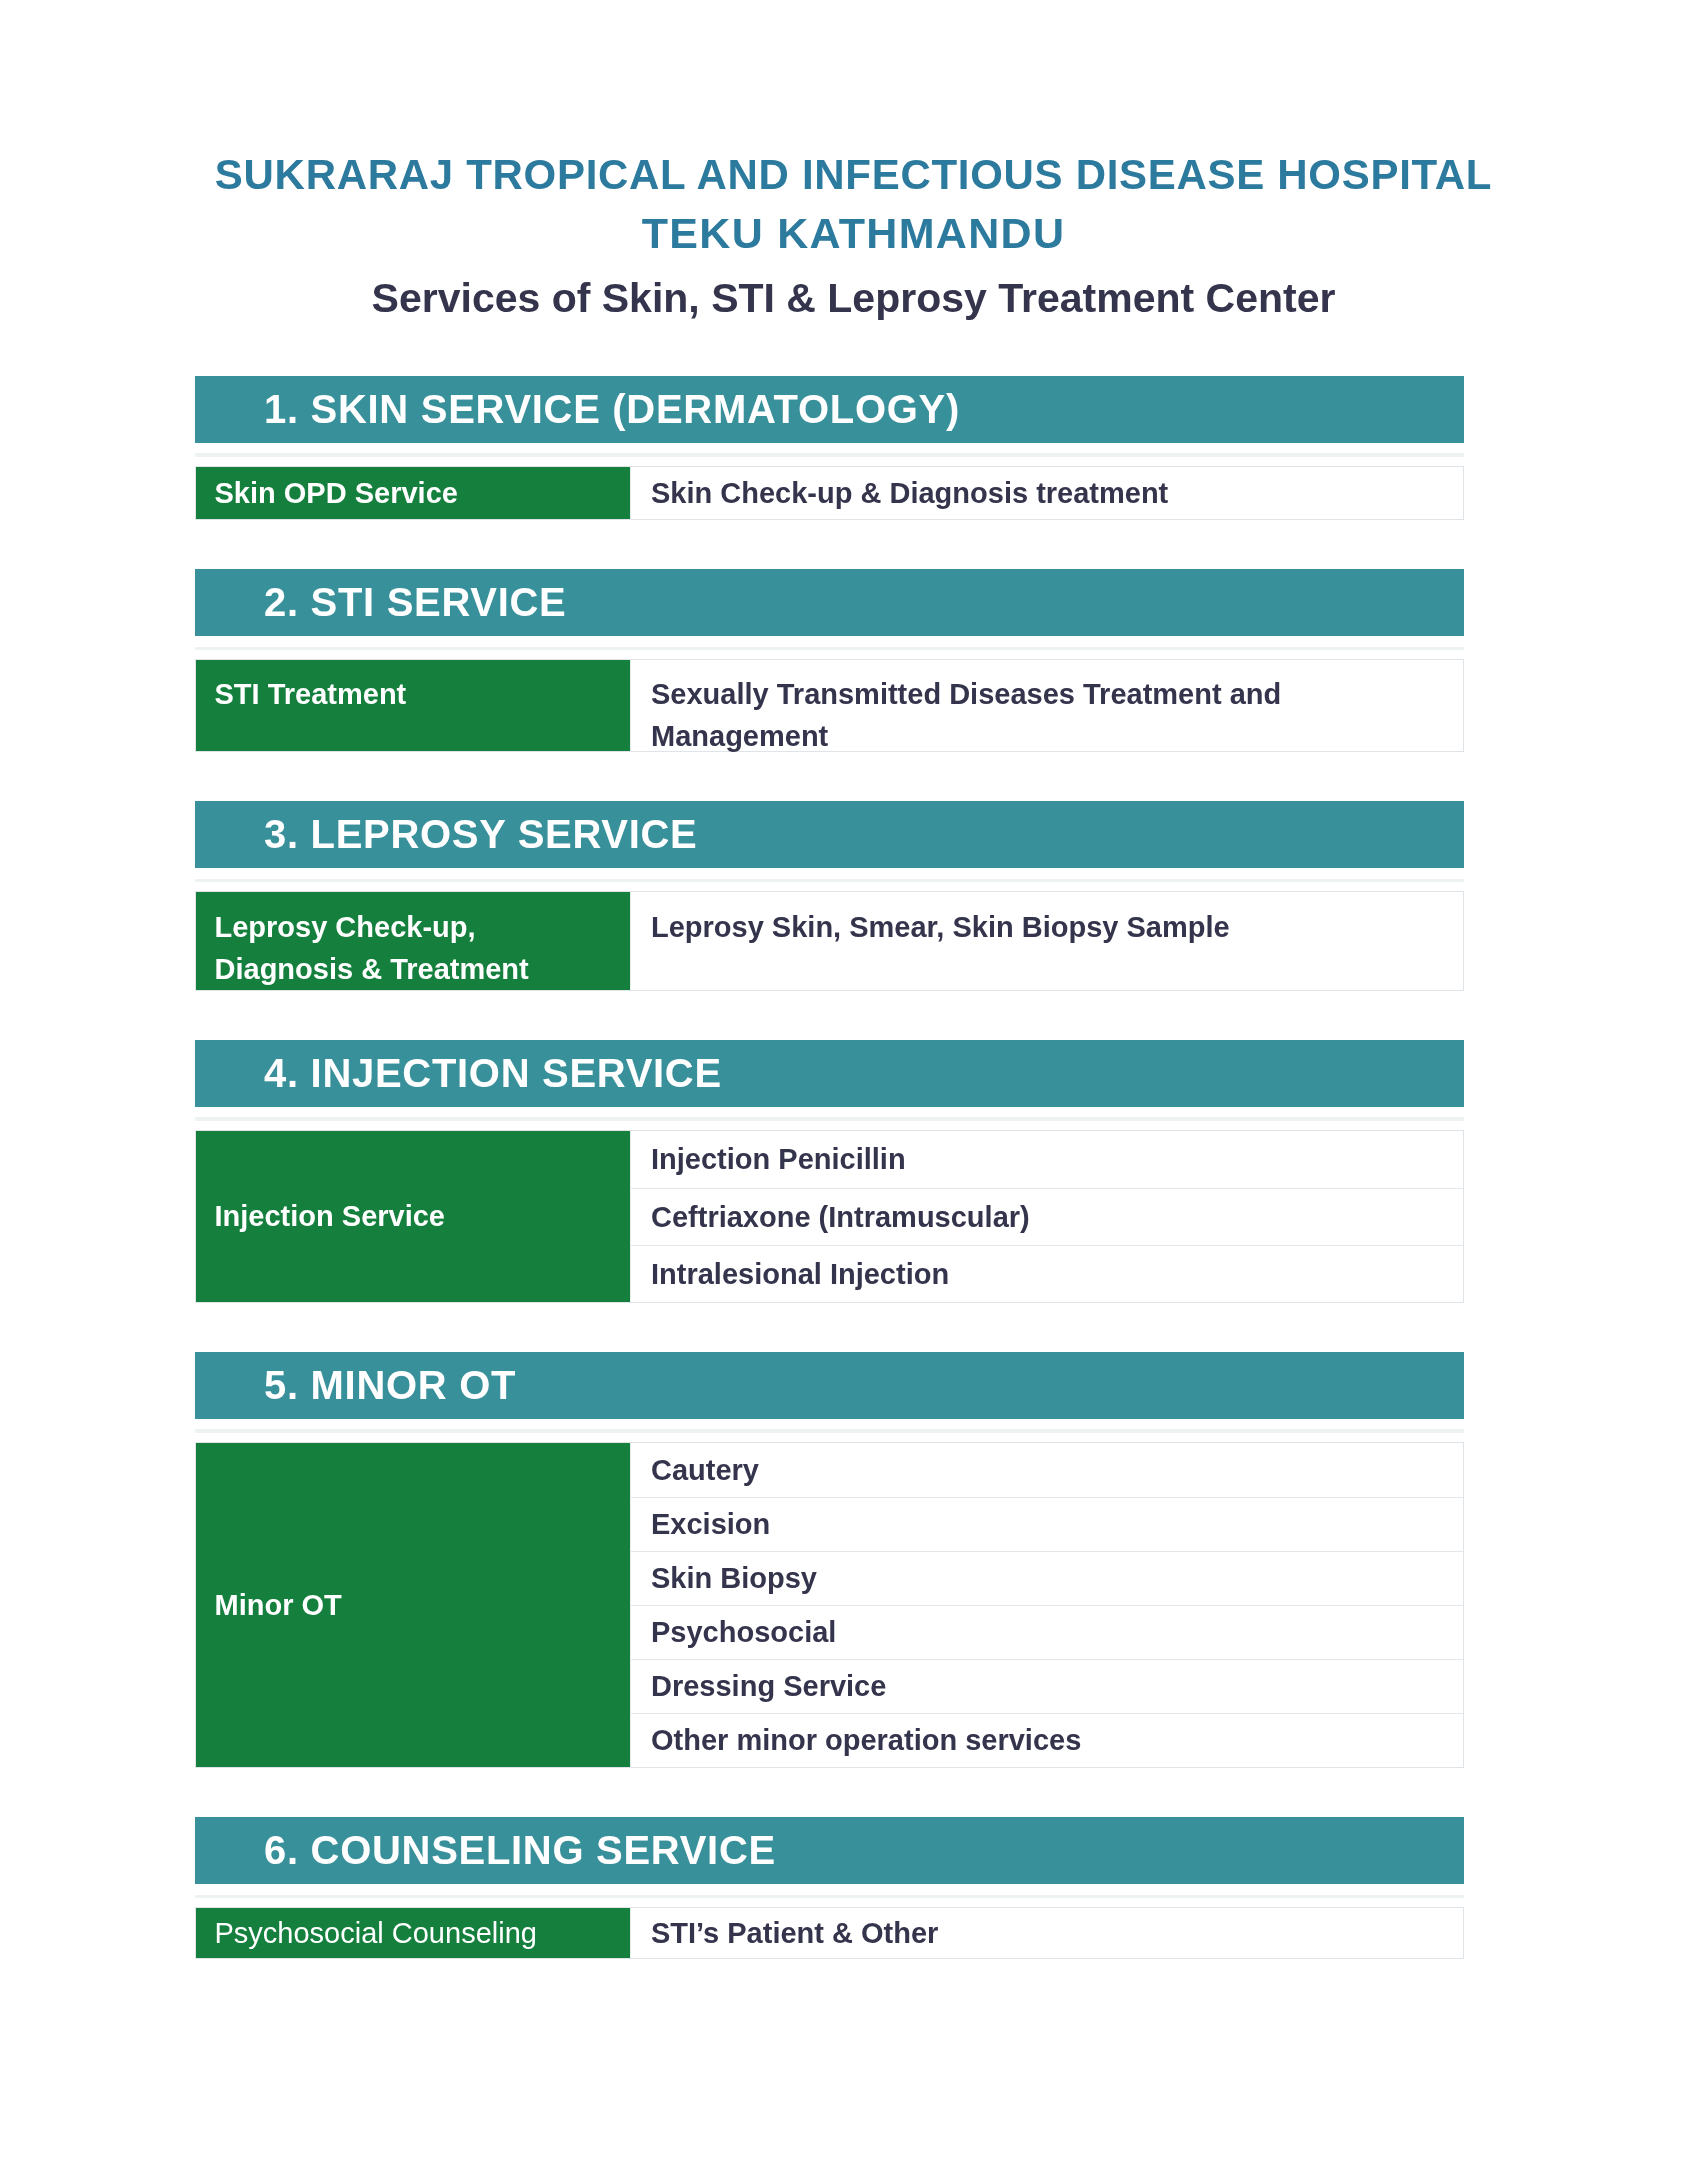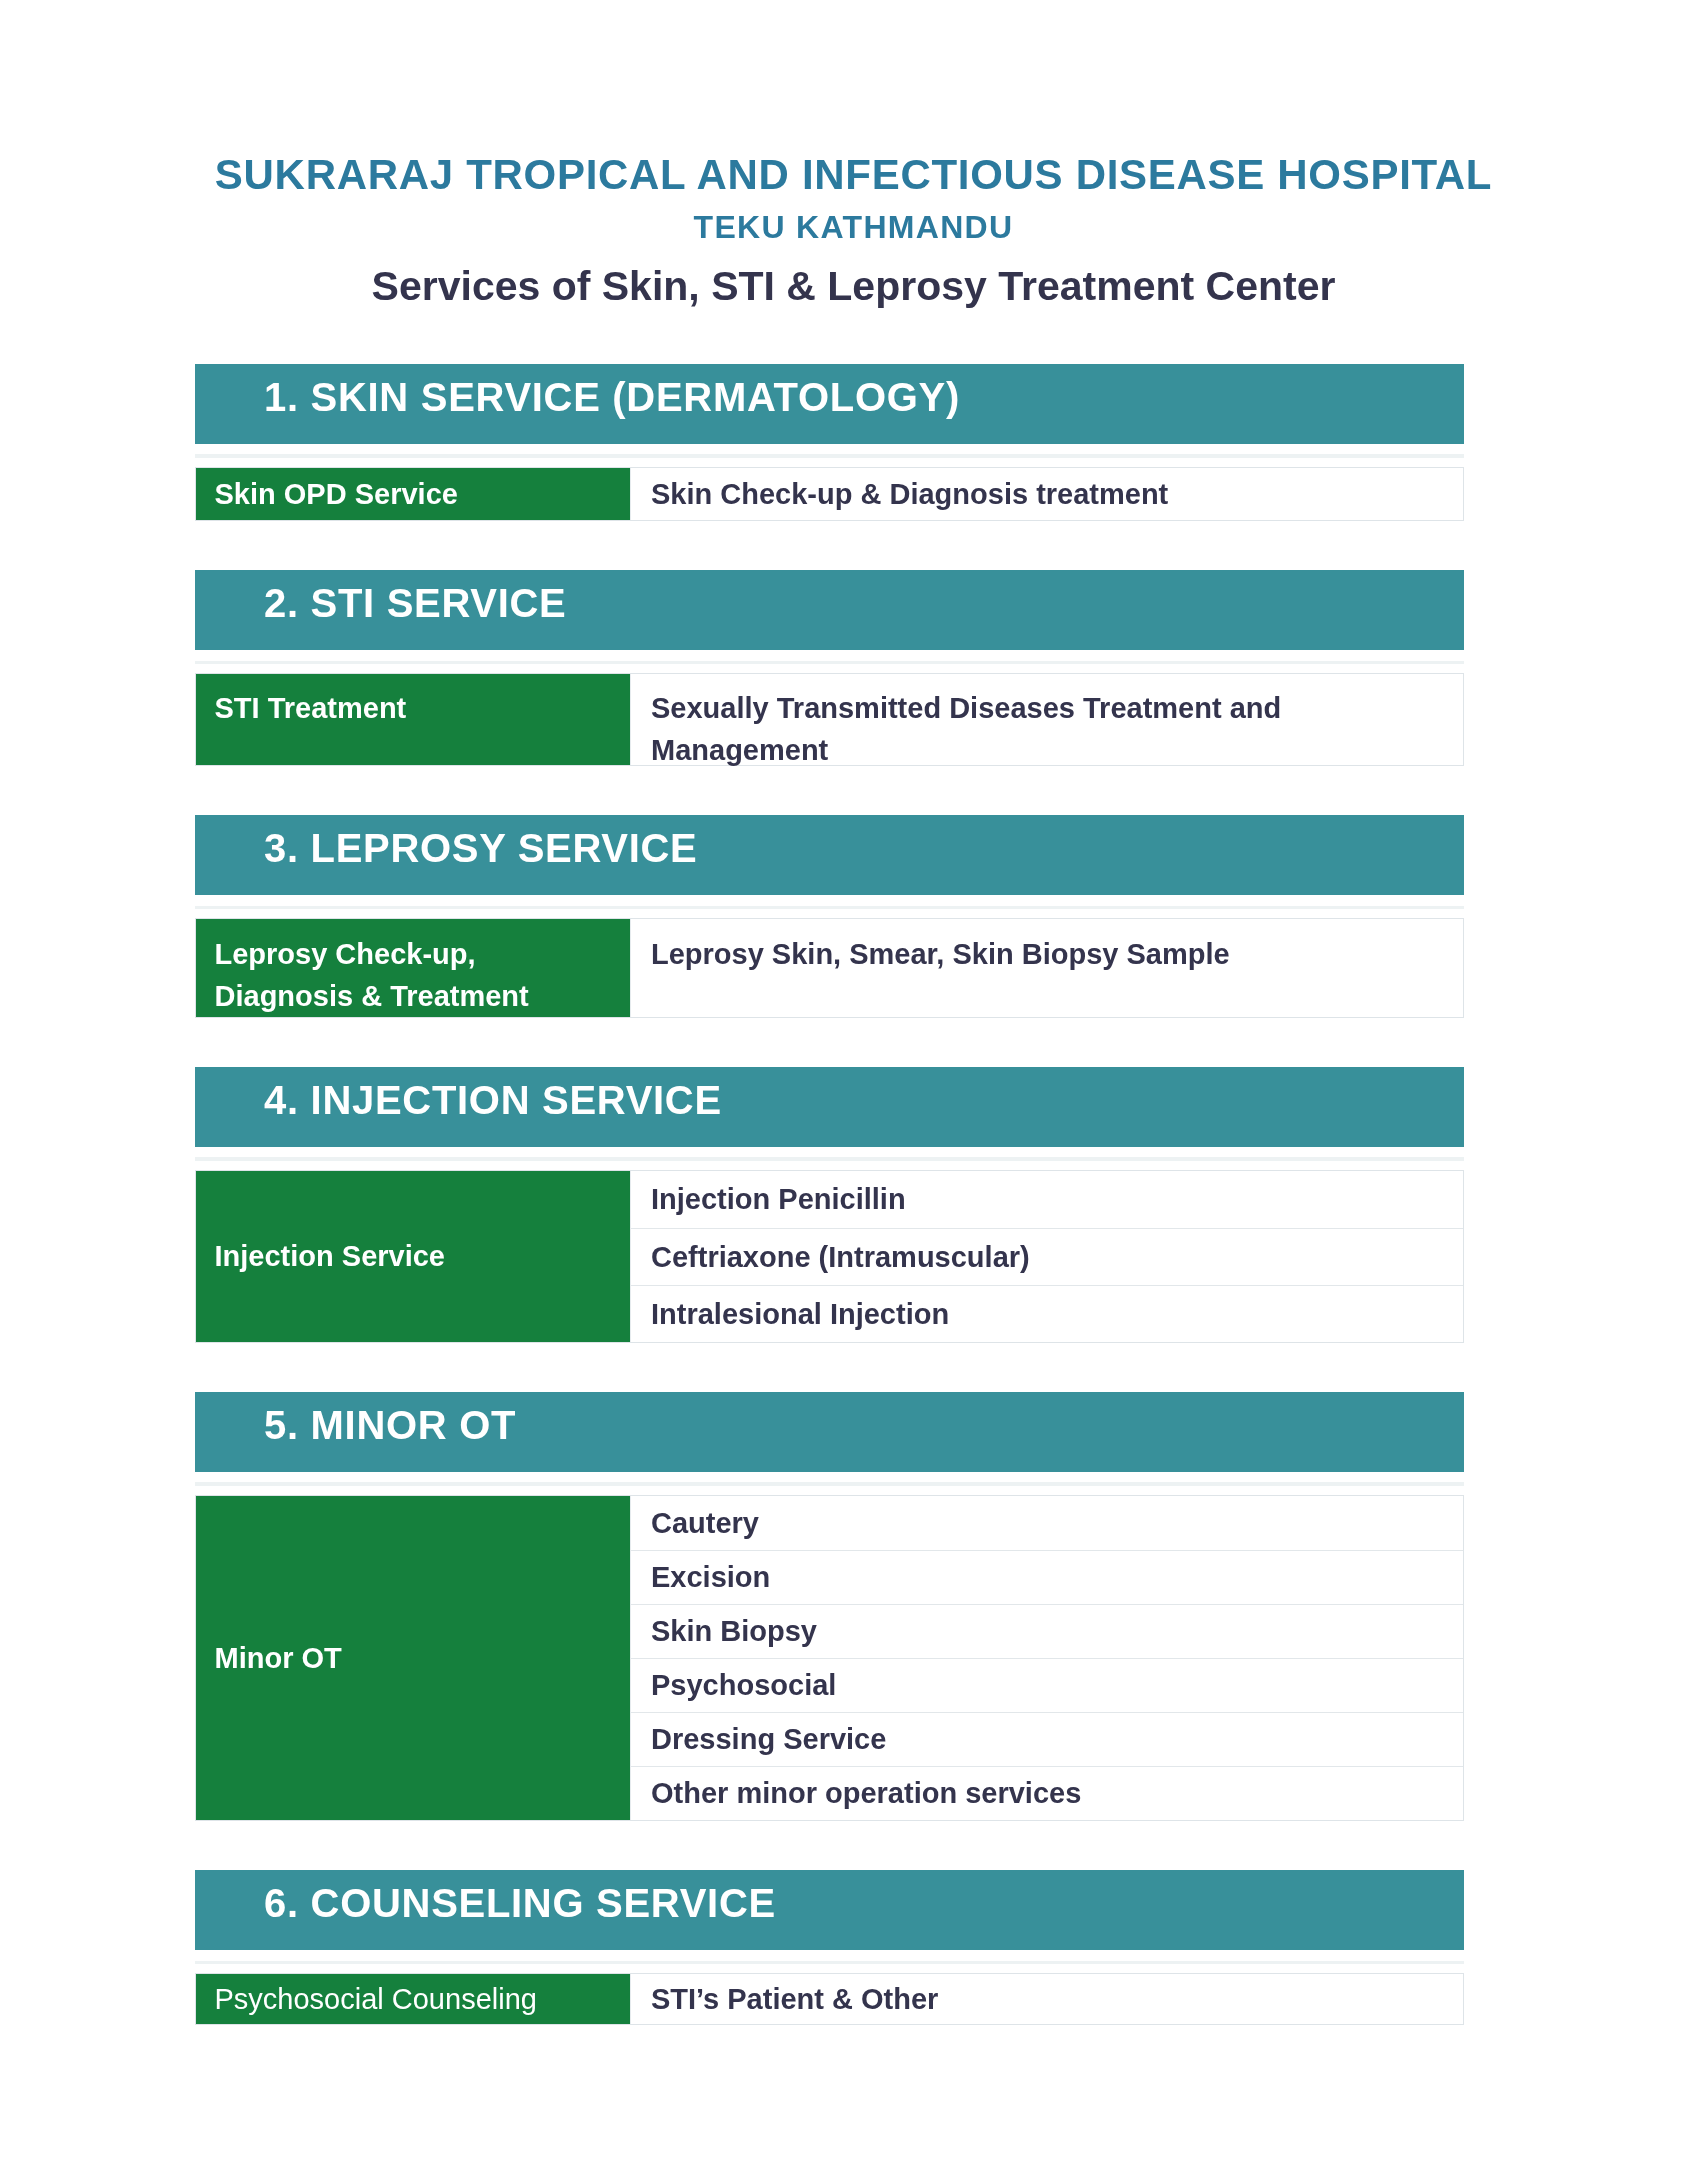--- a/index.html
+++ b/index.html
@@ -1,27 +1,27 @@
 <!DOCTYPE html>
 <html style="font-size:10.6px"><head>
 <meta charset="utf-8">
 <style>
   html, body { margin:0; padding:0; background:#ffffff; }
   body { width:1687px; height:2183px; font-family:"Liberation Sans", sans-serif; }
   .page { position:relative; width:1687px; height:2183px; background:#ffffff; overflow:hidden; }
 
   .header { padding-top:152px; text-align:center;padding-left:20px; }
   .h-title { color:#2C7A9E; font-size:42px; font-weight:700; letter-spacing:0.7px; line-height:1.1; }
-  .h-sub   { color:#2C7A9E; font-size:32px; font-weight:700; letter-spacing:1.3px; margin-top:10.6px; }
+  .h-sub   { color:#2C7A9E; font-size:43px; font-weight:700; letter-spacing:1.3px; margin-top:10.6px; }
   .h-tag   { color:#34344D; font-size:41px; font-weight:700; margin-top:17px; }
 
   .content { margin-left:195px; width:1269px; }
 
   .bar {
-    margin-top:49px; height:80px; line-height:67px; box-sizing:border-box;
+    margin-top:49px; height:67px; line-height:67px; box-sizing:border-box;
     background:#38909A; color:#ffffff; font-weight:700; font-size:40px;
     padding-left:69px; letter-spacing:0.7px; white-space:nowrap;
   }
   .s1 .bar { margin-top:54px; }
   .bar-underline { margin-top:10.6px; height:3.3px; background:#edf2f3; }
 
   .table { margin-top:9.3px; border:1.3px solid #dee4e8; display:flex; background:#ffffff; }
   .label-cell {
     width:434px; box-sizing:border-box; background:#15803d; color:#ffffff;
     font-size:29px; font-weight:700; line-height:1.45;

